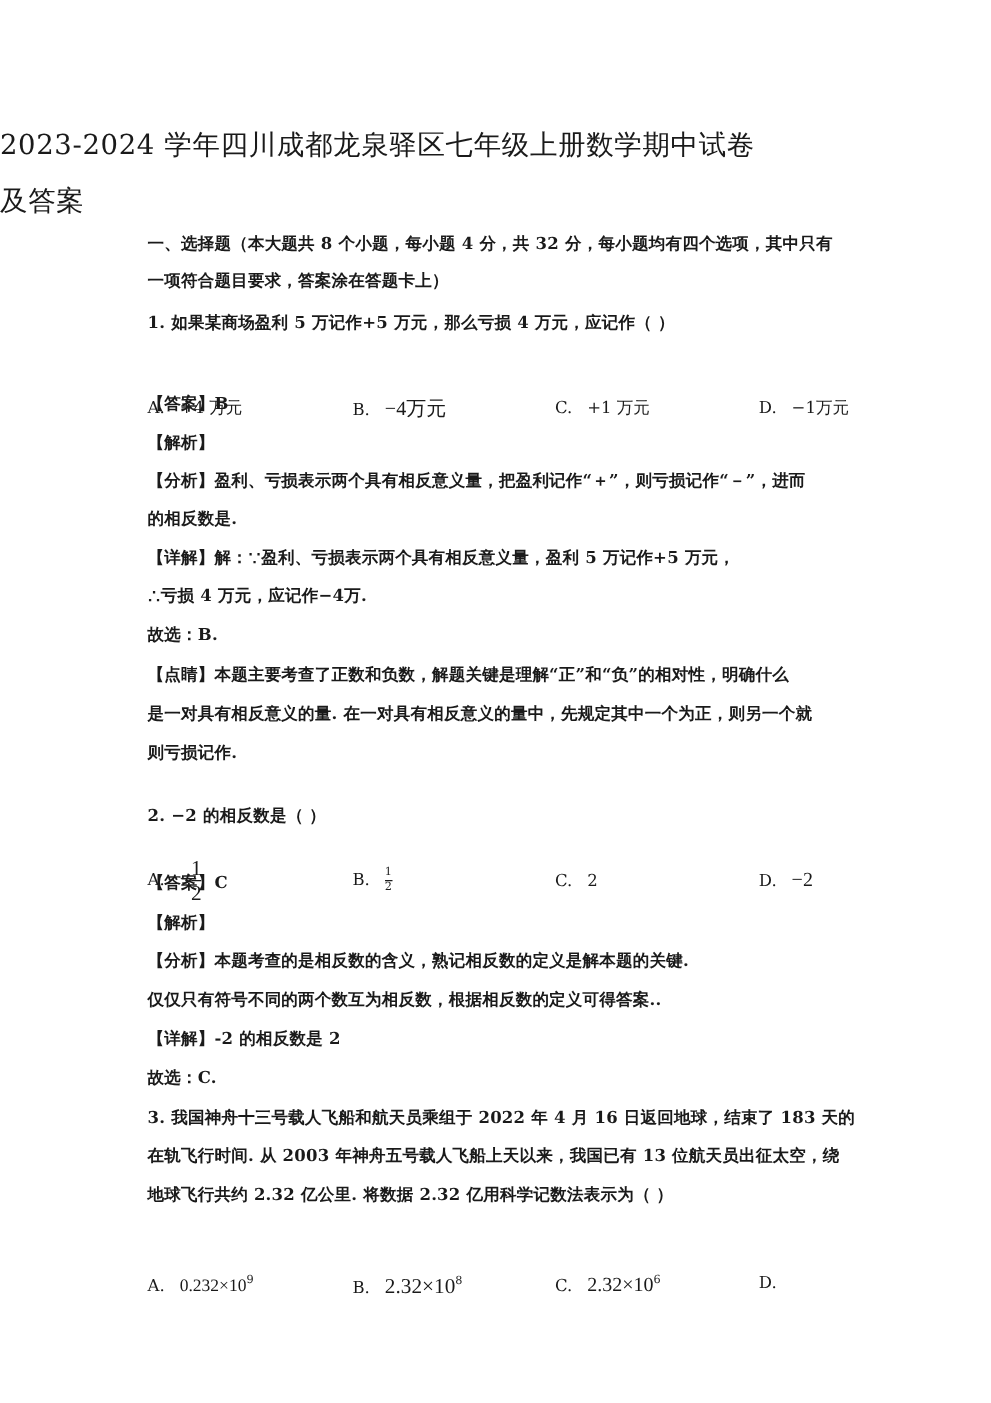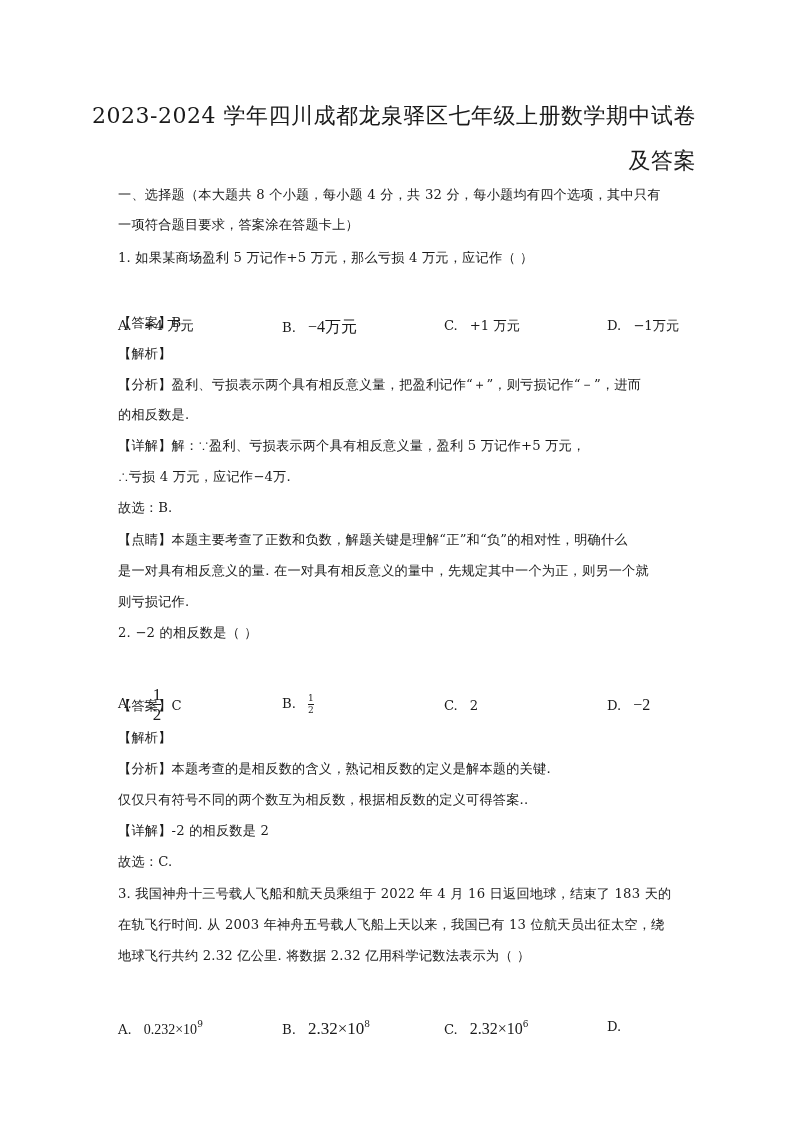--- a/index.html
+++ b/index.html
@@ -3,28 +3,29 @@
   <meta charset="utf-8">
   <style>
     html, body { margin: 0; padding: 0; background: #ffffff; }
     body {
       width: 793px; height: 1122px; position: relative; overflow: hidden;
       font-family: "DejaVu Serif", "Liberation Serif", serif;
       color: #1a1a1a;
     }
     .page { position: absolute; left: 0; top: 0; width: 793px; height: 1122px; }
     .title {
-      position: absolute; left: 0; width: 696px; text-align: right;
+      position: absolute; left: 0; width: 696px; text-align: left;
       font-size: 22px; letter-spacing: 0.5px;
     }
     .title.l1 { top: 101px; }
     .title.l2 { top: 146px; }
     .line {
       position: absolute; left: 118px; font-size: 13.2px; white-space: nowrap;
       letter-spacing: 0.2px;
+      font-weight: bold;
     }
     .opt-row { position: absolute; left: 118px; width: 560px; height: 40px; }
     .opt { position: absolute; top: 0; font-size: 13.2px; white-space: nowrap; margin-top: 36px; }
     .opt .lbl { display: inline-block; margin-right: 12px; }
     .math { font-family: Liberation Serif, serif; font-size: 16px; }
     .frac { display: inline-block; vertical-align: middle; text-align: center; line-height: 1; }
     .frac .num, .frac .den { display: block; }
     .frac .bar { display: block; border-top: 1px solid #1a1a1a; margin: 1px 0; }
     .frac.big { font-size: 17px; }
     .frac.small { font-size: 9px; }
@@ -60,21 +61,21 @@
   <div class="line" style="top:345px">【解析】</div>
   <div class="line" style="top:376px">【分析】盈利、亏损表示两个具有相反意义量，把盈利记作“＋”，则亏损记作“－”，进而</div>
   <div class="line" style="top:406px">的相反数是.</div>
   <div class="line" style="top:437px">【详解】解：∵盈利、亏损表示两个具有相反意义量，盈利 5 万记作+5 万元，</div>
   <div class="line" style="top:468px">∴亏损 4 万元，应记作−4万.</div>
   <div class="line" style="top:499px">故选：B.</div>
   <div class="line" style="top:531px">【点睛】本题主要考查了正数和负数，解题关键是理解“正”和“负”的相对性，明确什么</div>
   <div class="line" style="top:562px">是一对具有相反意义的量. 在一对具有相反意义的量中，先规定其中一个为正，则另一个就</div>
   <div class="line" style="top:593px">则亏损记作.</div>
 
-  <div class="line" style="top:624px">2.  −2 的相反数是（     ）</div>
+  <div class="line" style="top:644px">2.  −2 的相反数是（     ）</div>
   <div class="opt-row" style="top:650px">
     <div class="opt" style="left:0;top:0">
       <span class="lbl">A.</span><span class="math">−</span><span class="frac big math"><span class="num">1</span><span class="bar"></span><span class="den">2</span></span>
     </div>
     <div class="opt" style="left:164px;top:8px">
       <span class="lbl">B.</span><span class="frac small"><span class="num">1</span><span class="bar"></span><span class="den">2</span></span>
     </div>
     <div class="opt" style="left:326px;top:12px">
       <span class="lbl">C.</span><span>2</span>
     </div>

